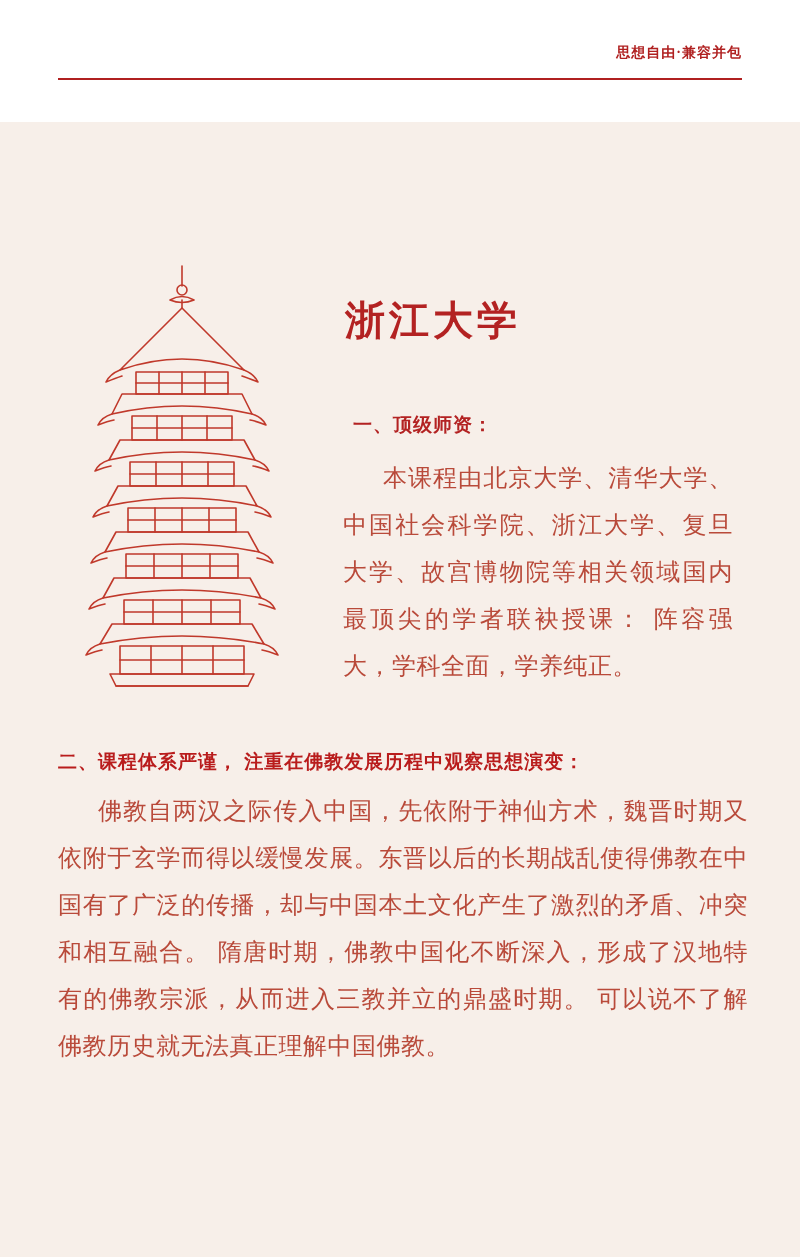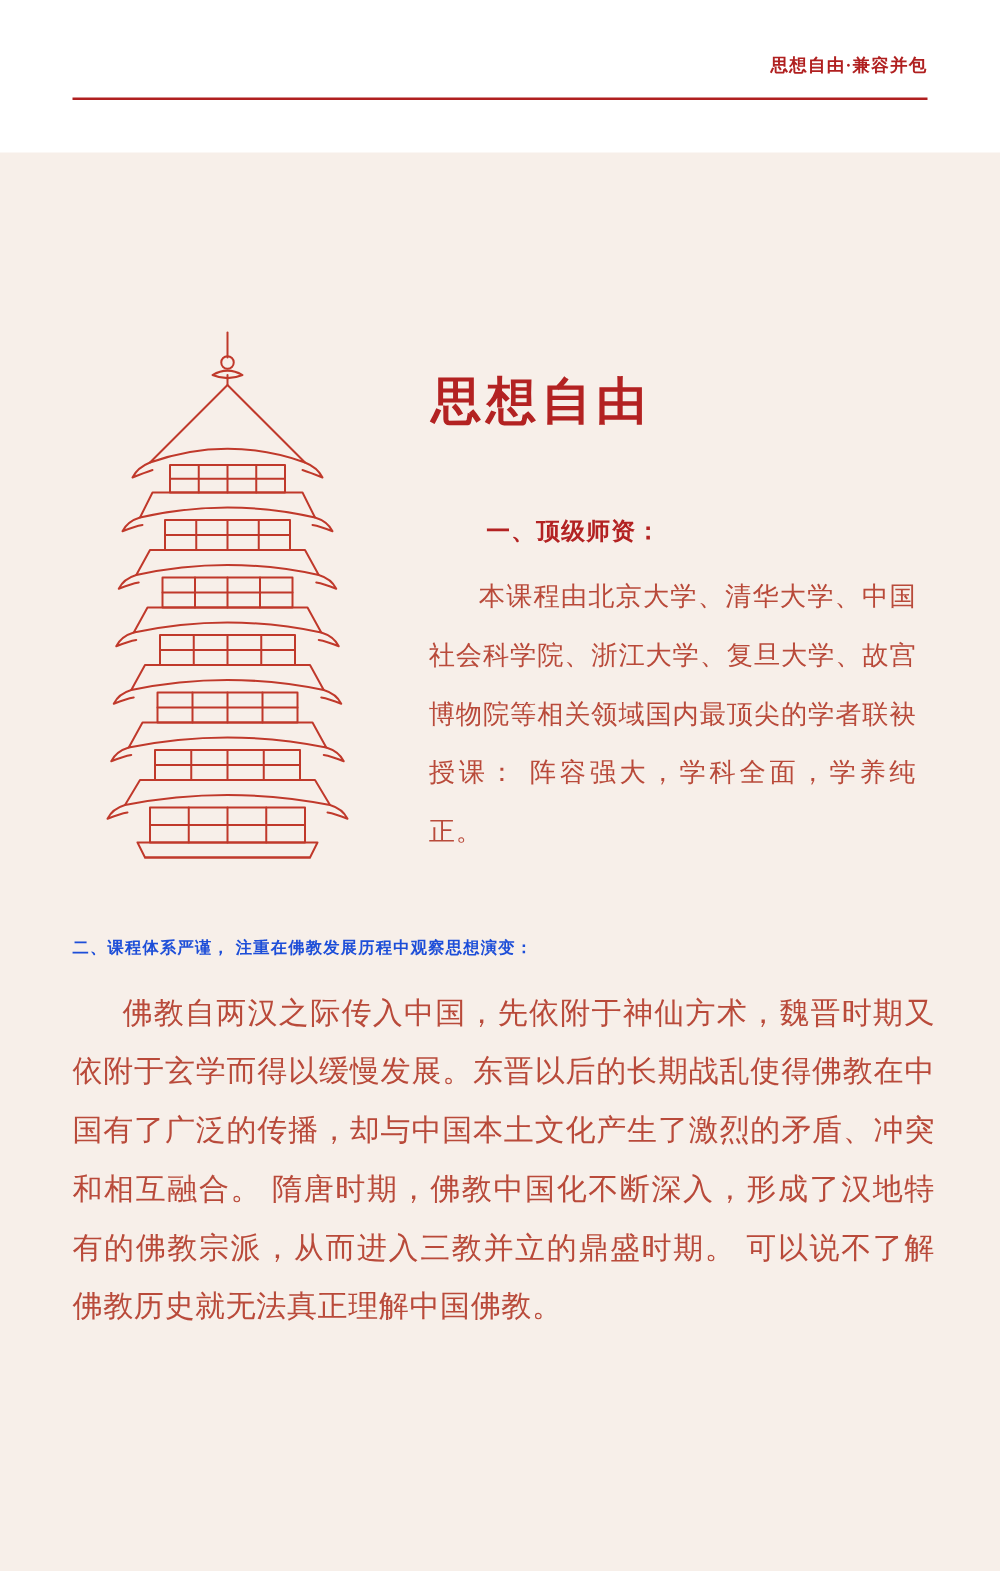--- a/index.html
+++ b/index.html
@@ -79,60 +79,59 @@
   
   .sec1-heading {
     position: absolute;
     left: 353px;
     top: 290px;
     font-family: "Liberation Sans", "DejaVu Sans", sans-serif;
     font-size: 19px;
     font-weight: bold;
     letter-spacing: 1px;
     color: #b32222;
-    margin-left: 36px;
   }
   .sec1-body {
     position: absolute;
     left: 343px;
     top: 332px;
     width: 390px;
-    font-family: "Liberation Sans", "DejaVu Sans", sans-serif;
-    font-size: 21px;
-    line-height: 47px;
-    color: #b94a3a;
-    text-align: justify;
-    text-indent: 40px;
-    letter-spacing: 0.5px;
-  }
-  
-  .sec2-heading {
-    position: absolute;
-    left: 58px;
-    top: 627px;
-    width: 690px;
-    font-family: "Liberation Sans", "DejaVu Sans", sans-serif;
-    font-size: 13px;
-    font-weight: bold;
-    letter-spacing: 1px;
-    color: #1d4ed8;
-  }
-  .sec2-body {
-    position: absolute;
-    left: 58px;
-    top: 665px;
-    width: 690px;
     font-family: "Liberation Sans", "DejaVu Sans", sans-serif;
     font-size: 24px;
     line-height: 47px;
     color: #b94a3a;
     text-align: justify;
     text-indent: 40px;
     letter-spacing: 0.5px;
   }
+  
+  .sec2-heading {
+    position: absolute;
+    left: 58px;
+    top: 627px;
+    width: 690px;
+    font-family: "Liberation Sans", "DejaVu Sans", sans-serif;
+    font-size: 19px;
+    font-weight: bold;
+    letter-spacing: 1px;
+    color: #b91c1c;
+  }
+  .sec2-body {
+    position: absolute;
+    left: 58px;
+    top: 665px;
+    width: 690px;
+    font-family: "Liberation Sans", "DejaVu Sans", sans-serif;
+    font-size: 24px;
+    line-height: 47px;
+    color: #b94a3a;
+    text-align: justify;
+    text-indent: 40px;
+    letter-spacing: 0.5px;
+  }
 </style>
 </head>
 <body>
 
 <div class="page">
 
   <div class="header">
     <div class="header-motto">思想自由·兼容并包</div>
     <div class="header-rule"></div>
   </div>
@@ -215,21 +214,21 @@
         <line x1="58" y1="398" x2="182" y2="398"></line>
         <line x1="89" y1="384" x2="89" y2="412"></line>
         <line x1="120" y1="384" x2="120" y2="412"></line>
         <line x1="151" y1="384" x2="151" y2="412"></line>
 
         <path d="M48 412 L192 412 L186 424 L54 424 z"></path>
         <line x1="54" y1="424" x2="186" y2="424"></line>
       </g>
     </svg>
 
-    <div class="title">思想自由</div>
+    <div class="title">浙江大学</div>
 
     <div class="sec1-heading">一、顶级师资：</div>
     <div class="sec1-body">本课程由北京大学、清华大学、中国社会科学院、浙江大学、复旦大学、故宫博物院等相关领域国内最顶尖的学者联袂授课： 阵容强大，学科全面，学养纯正。</div>
 
     <div class="sec2-heading">二、课程体系严谨， 注重在佛教发展历程中观察思想演变：</div>
     <div class="sec2-body">佛教自两汉之际传入中国，先依附于神仙方术，魏晋时期又依附于玄学而得以缓慢发展。东晋以后的长期战乱使得佛教在中国有了广泛的传播，却与中国本土文化产生了激烈的矛盾、冲突和相互融合。 隋唐时期，佛教中国化不断深入，形成了汉地特有的佛教宗派，从而进入三教并立的鼎盛时期。 可以说不了解佛教历史就无法真正理解中国佛教。</div>
 
   </div>
 </div>
 

